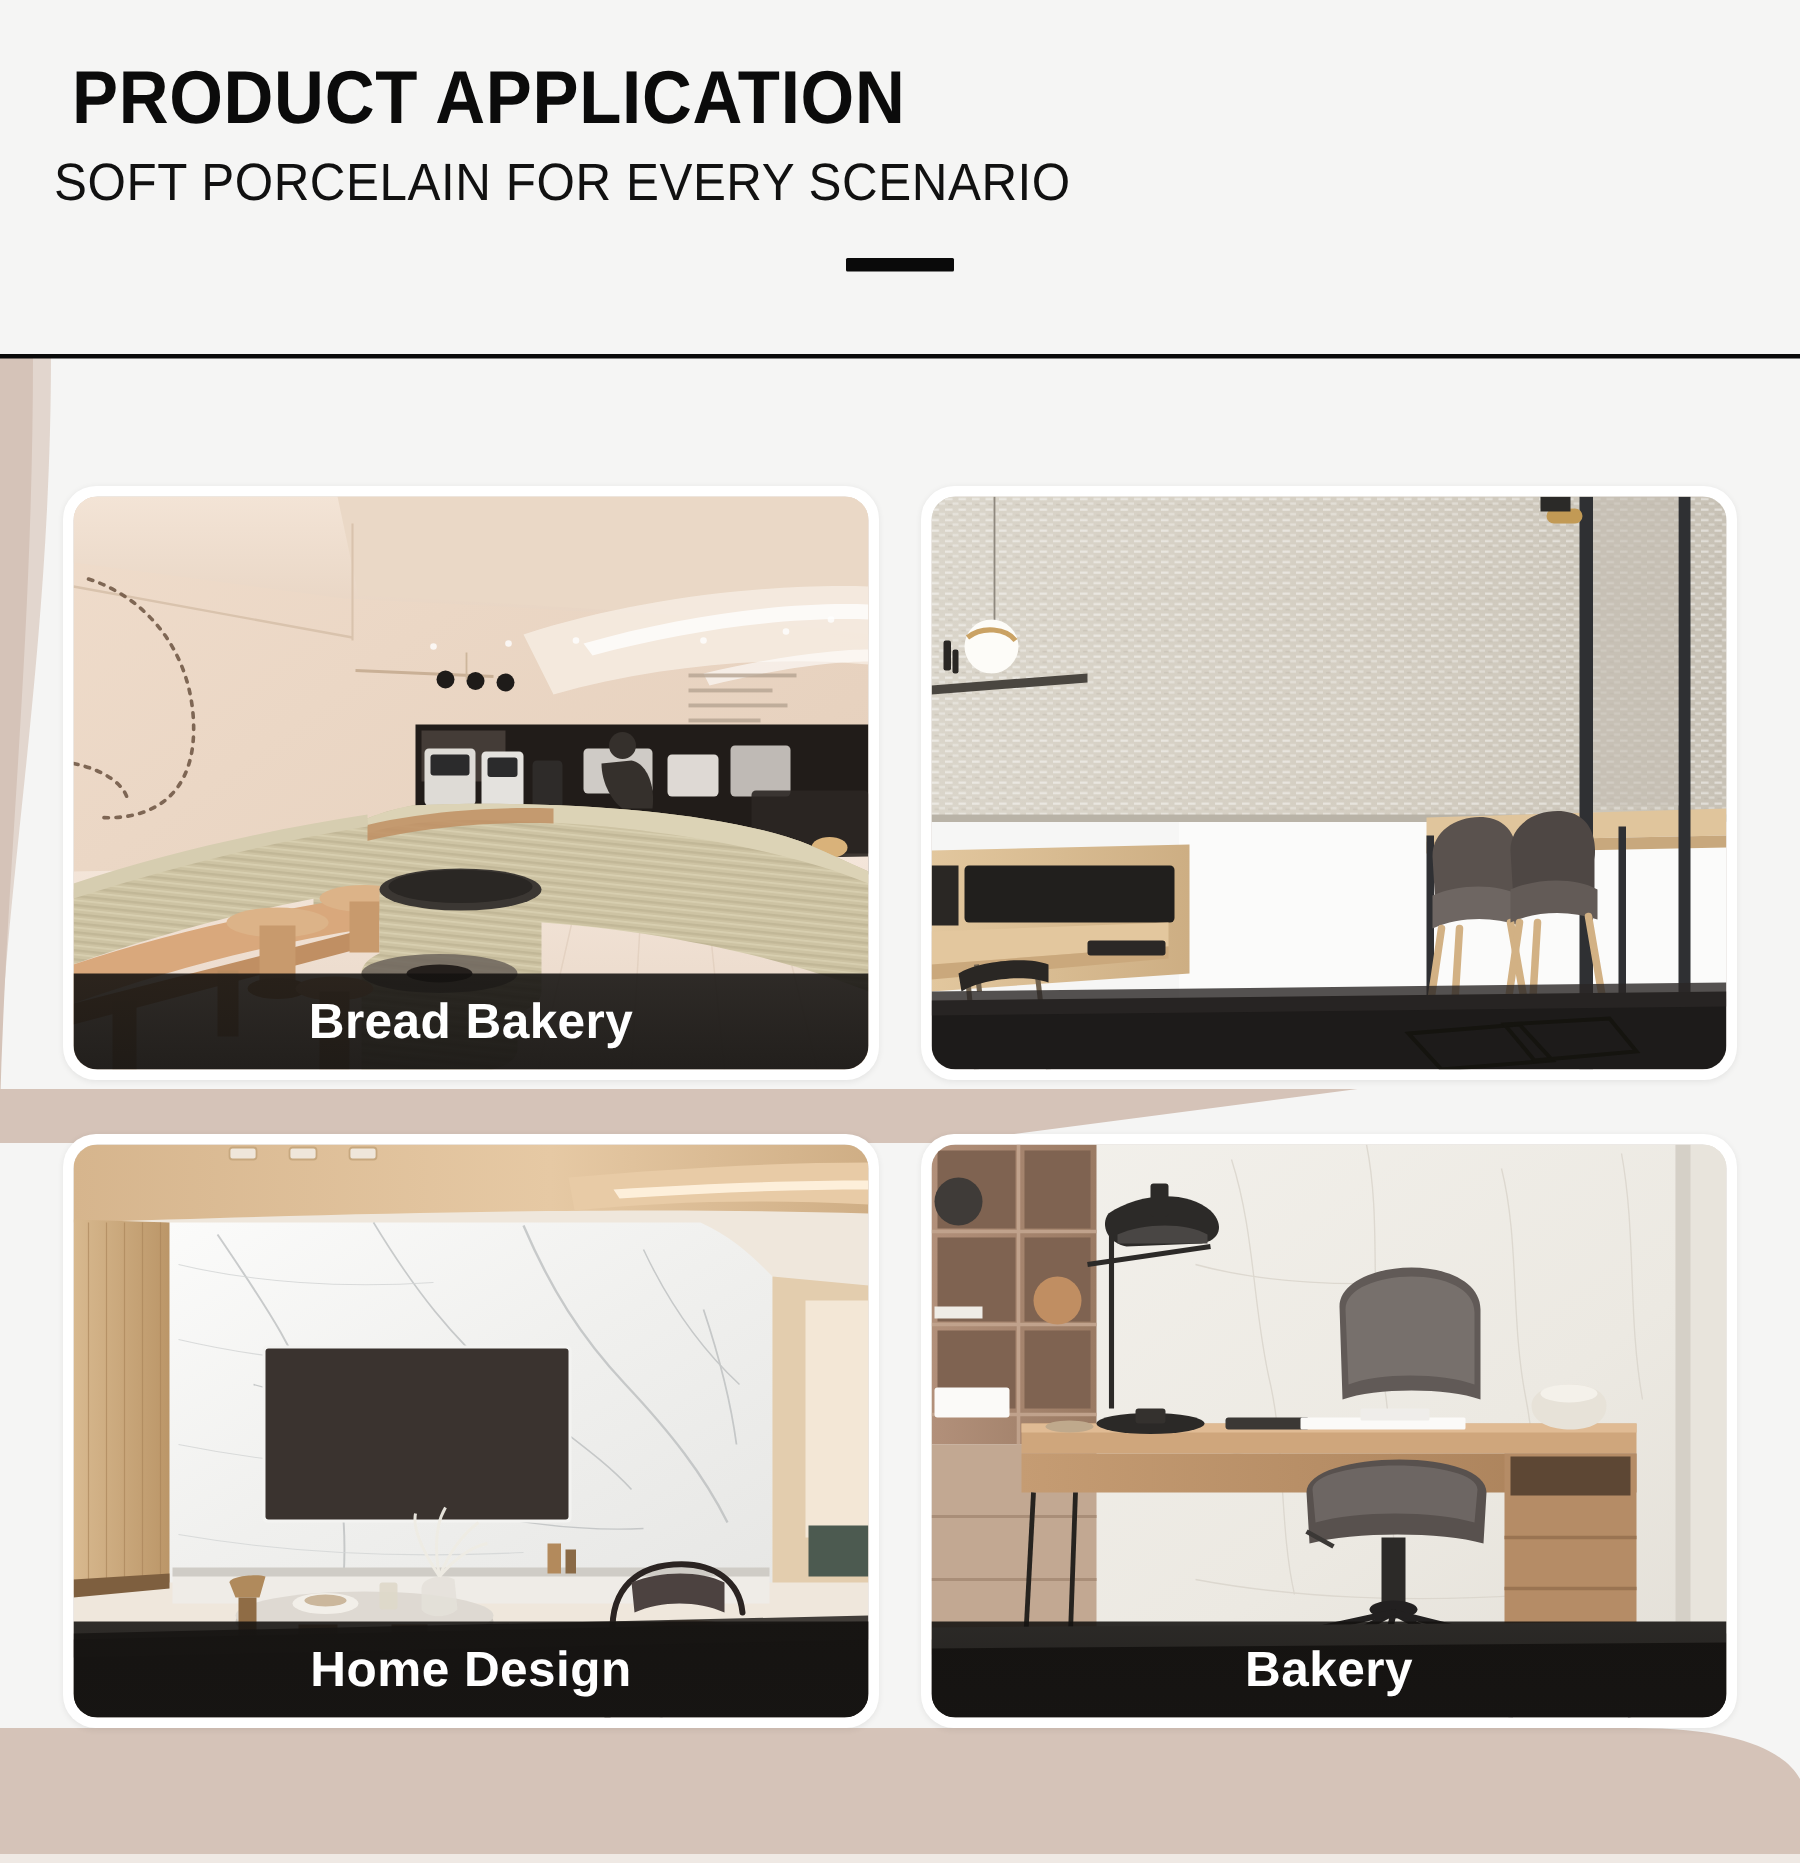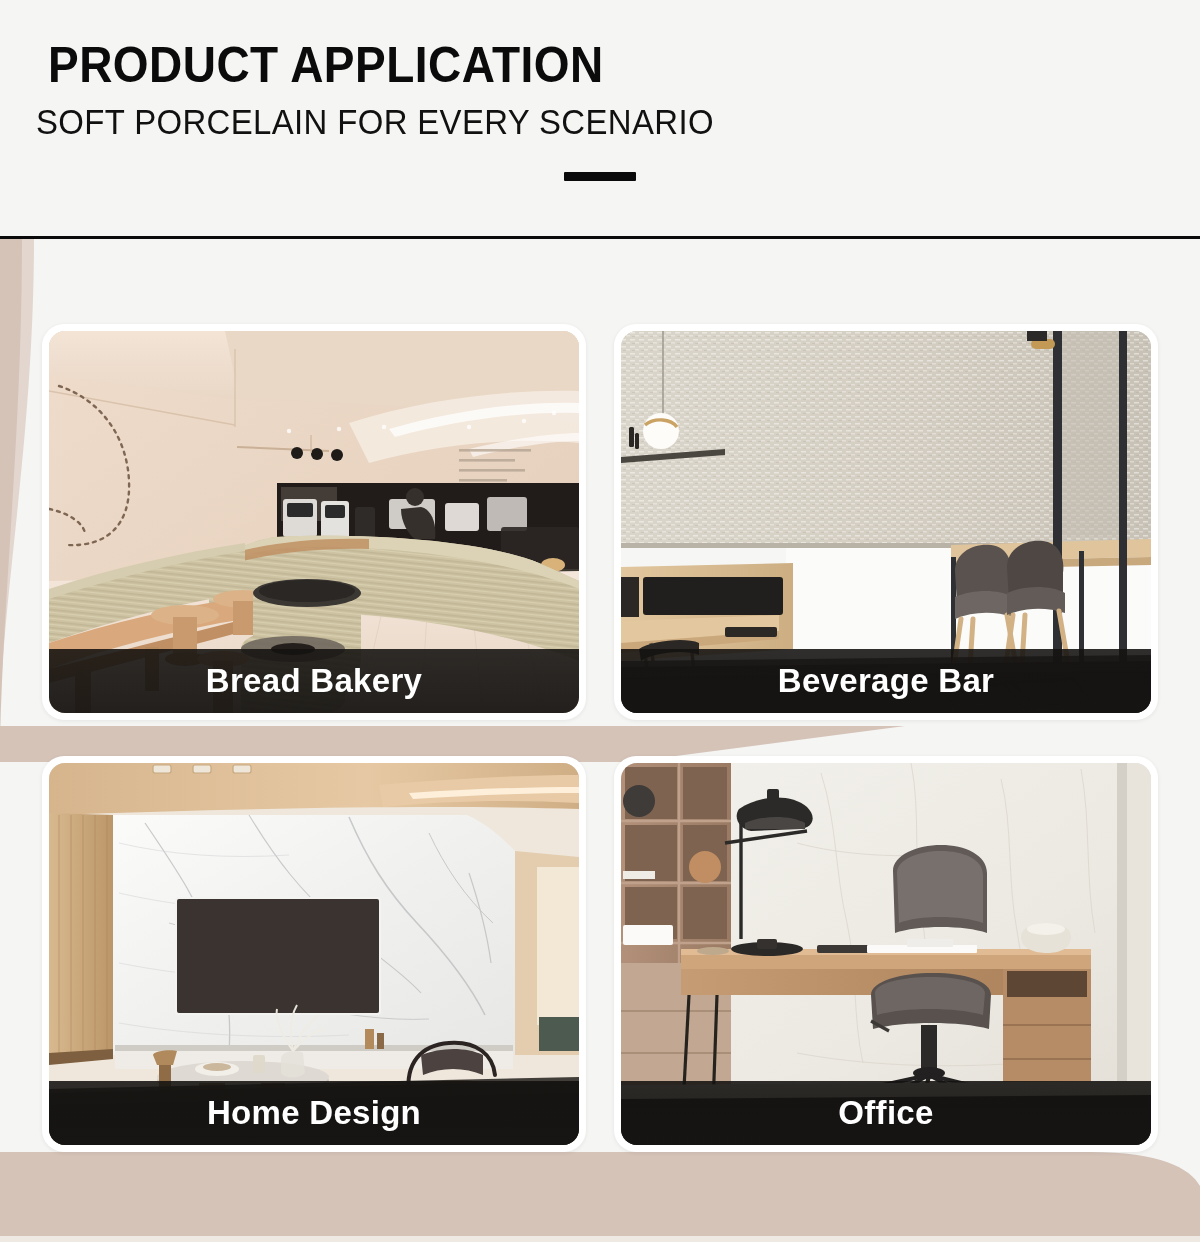--- a/index.html
+++ b/index.html
@@ -400,23 +400,20 @@
           </g>
 
           <path d="M0,336 L530,330 L530,382 L0,382 Z" fill="#1d1b1a"></path>
           <path d="M0,330 L530,324 L530,340 L0,346 Z" fill="#2a2725" opacity="0.8"></path>
 
           <g stroke="#15140f" stroke-width="2.6" fill="none">
             <path d="M318,358 L392,352 L414,376 L340,382 Z"></path>
             <path d="M382,352 L452,348 L470,370 L402,376 Z"></path>
           </g>
         </svg>
-        <div class="card-caption">
-          <span>Beverage Bar</span>
-        </div>
       </div>
     </div>
 
     <div class="card">
       <div class="card-media">
         <svg viewBox="0 0 530 382" preserveAspectRatio="none">
           <defs>
             <linearGradient id="hd_marb" x1="0" y1="0" x2="1" y2="1">
               <stop offset="0%" stop-color="#fbfbfa"></stop>
                 <stop offset="50%" stop-color="#f0f0ee"></stop>
@@ -640,19 +637,19 @@
             <circle cx="248" cy="348" r="7"></circle>
               <circle cx="298" cy="356" r="7"></circle>
             <circle cx="364" cy="344" r="7"></circle>
           </g>
           <path d="M250,258 L268,268" stroke="#3b3836" stroke-width="3.2" fill="none"></path>
 
           <path d="M0,330 L530,326 L530,382 L0,382 Z" fill="#1c1a19"></path>
           <path d="M0,322 L530,318 L530,332 L0,336 Z" fill="#d7d3cc"></path>
         </svg>
         <div class="card-caption">
-          <span>Office</span>
+          <span>Bakery</span>
         </div>
       </div>
     </div>
 
   </div>
 </div>
 
 </body></html>

